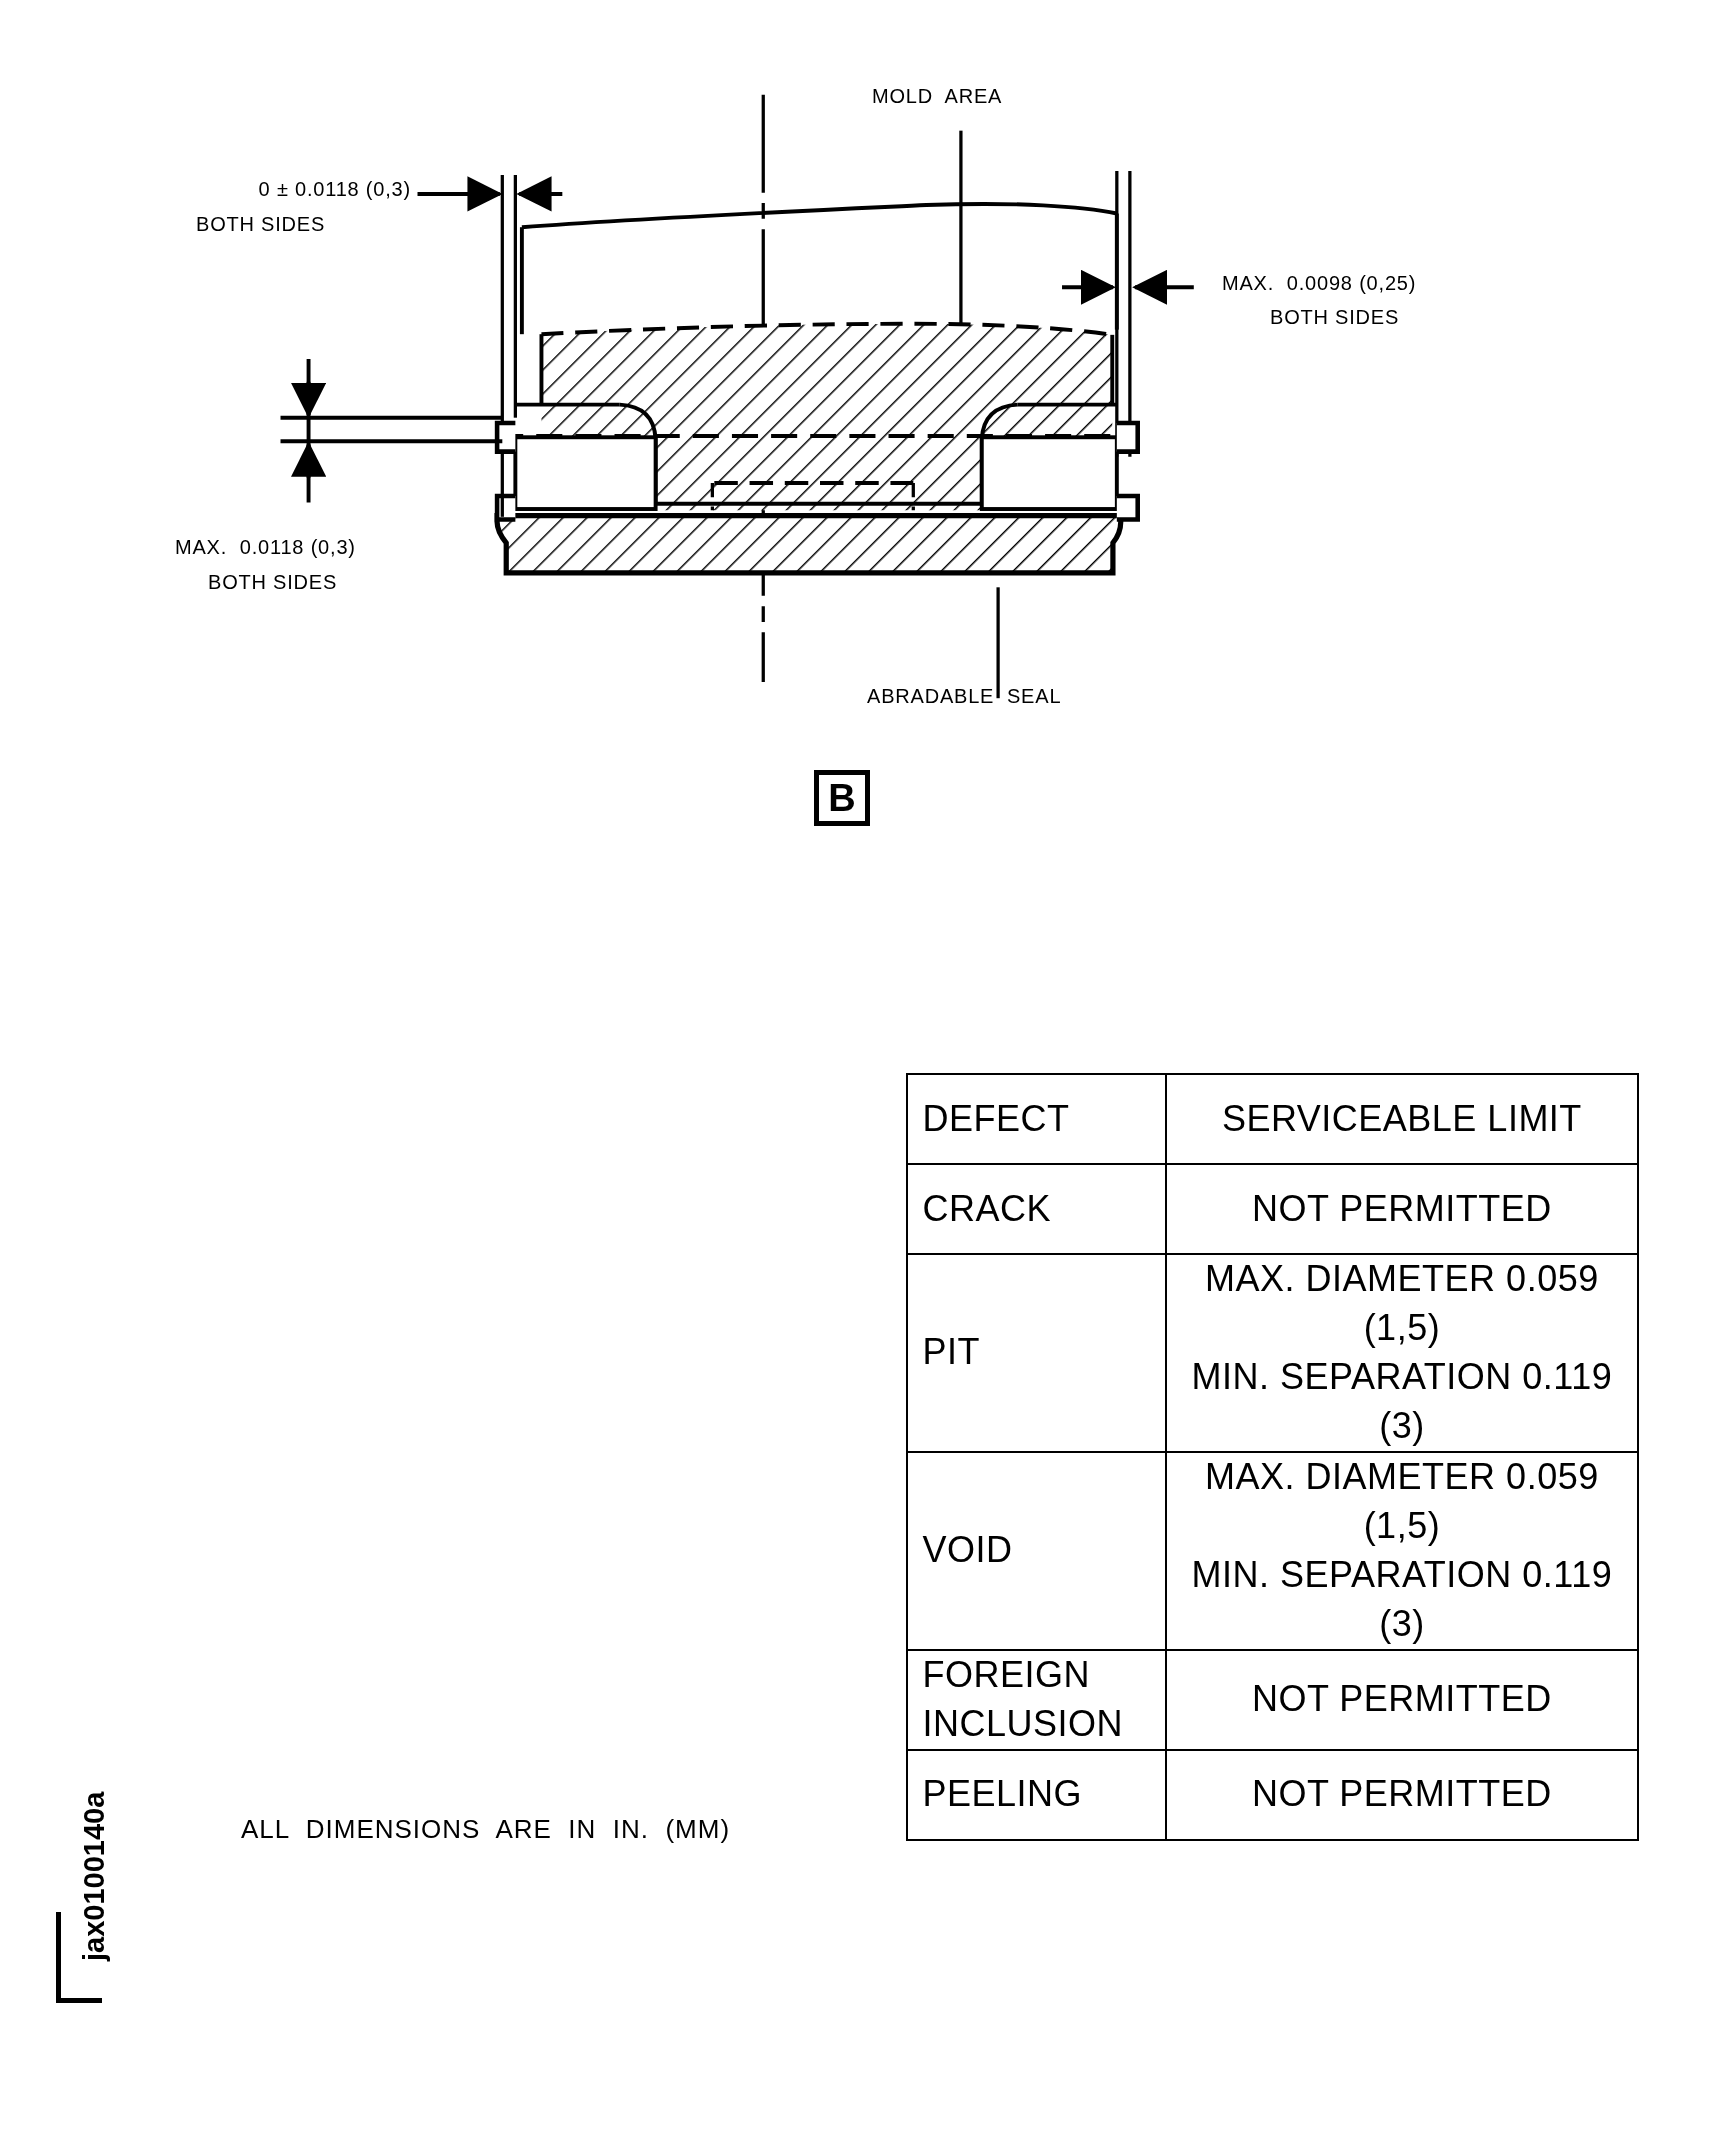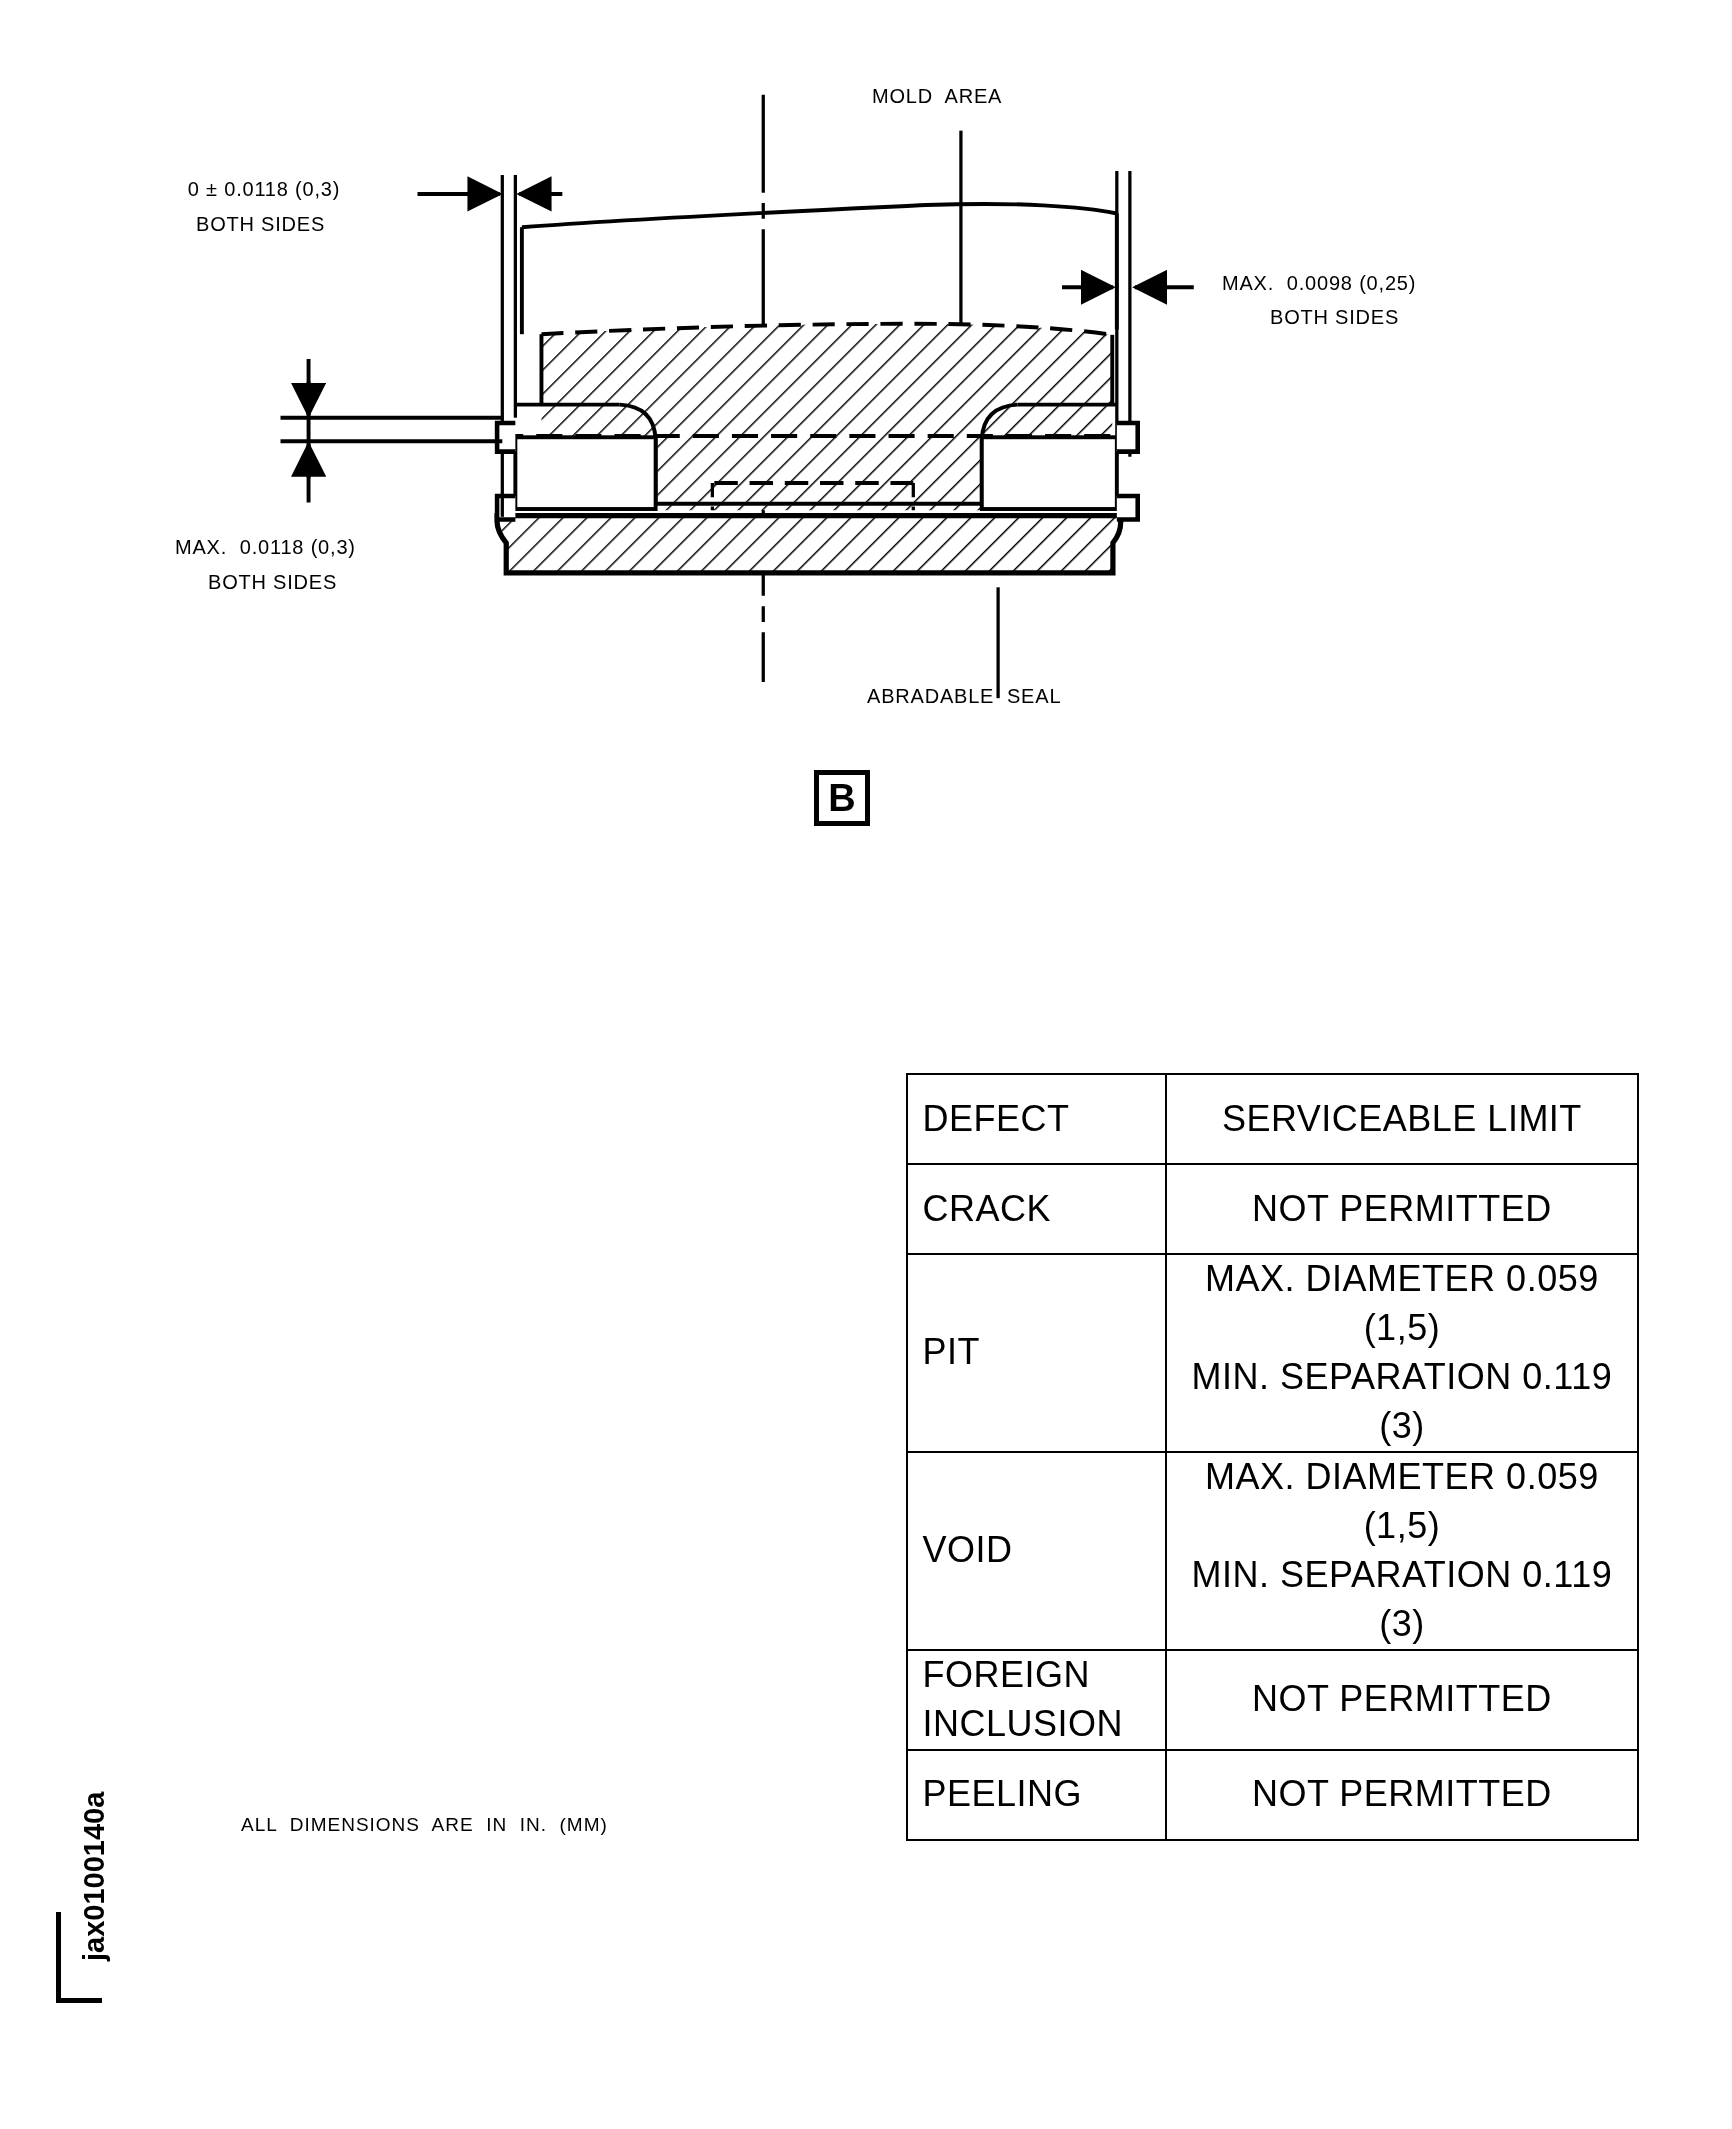--- a/index.html
+++ b/index.html
@@ -124,21 +124,21 @@
     border-left: 5.2px solid #000;
     border-bottom: 5.2px solid #000;
     box-sizing: border-box;
   }
 
   
   #note-all-dimensions {
     position: absolute;
     left: 241px;
     top: 1813px;
-    font-size: 19px;
+    font-size: 26px;
     letter-spacing: 1px;
   }
 </style>
 </head>
 <body>
 
 <div class="page">
 
   <svg class="draw" viewBox="0 0 2655 3263">
     <defs>
@@ -305,21 +305,21 @@
 
       <line x1="473" y1="585" x2="473" y2="636" stroke="#000" stroke-width="6" marker-end="url(#arrowR)"></line>
       <line x1="473" y1="732" x2="473" y2="681" stroke="#000" stroke-width="6" marker-end="url(#arrowR)"></line>
     </g>
   </svg>
 
   <div class="lbl" style="left:872px; top:84px;">MOLD  AREA</div>
 
   <div class="lbl" style="left:867px; top:684px;">ABRADABLE  SEAL</div>
 
-  <div class="lbl r" style="left:117px; top:177px; width:294px;text-align:center;">0 ± 0.0118 (0,3)</div>
+  <div class="lbl r" style="left:117px; top:177px; width:294px;">0 ± 0.0118 (0,3)</div>
   <div class="lbl" style="left:196px; top:212px;">BOTH SIDES</div>
 
   <div class="lbl" style="left:1222px; top:271px;">MAX.  0.0098 (0,25)</div>
   <div class="lbl" style="left:1270px; top:305px;">BOTH SIDES</div>
 
   <div class="lbl" style="left:175px; top:535px;">MAX.  0.0118 (0,3)</div>
   <div class="lbl" style="left:208px; top:570px;">BOTH SIDES</div>
 
   <div id="b-box">
     <span class="glyph">B</span>

